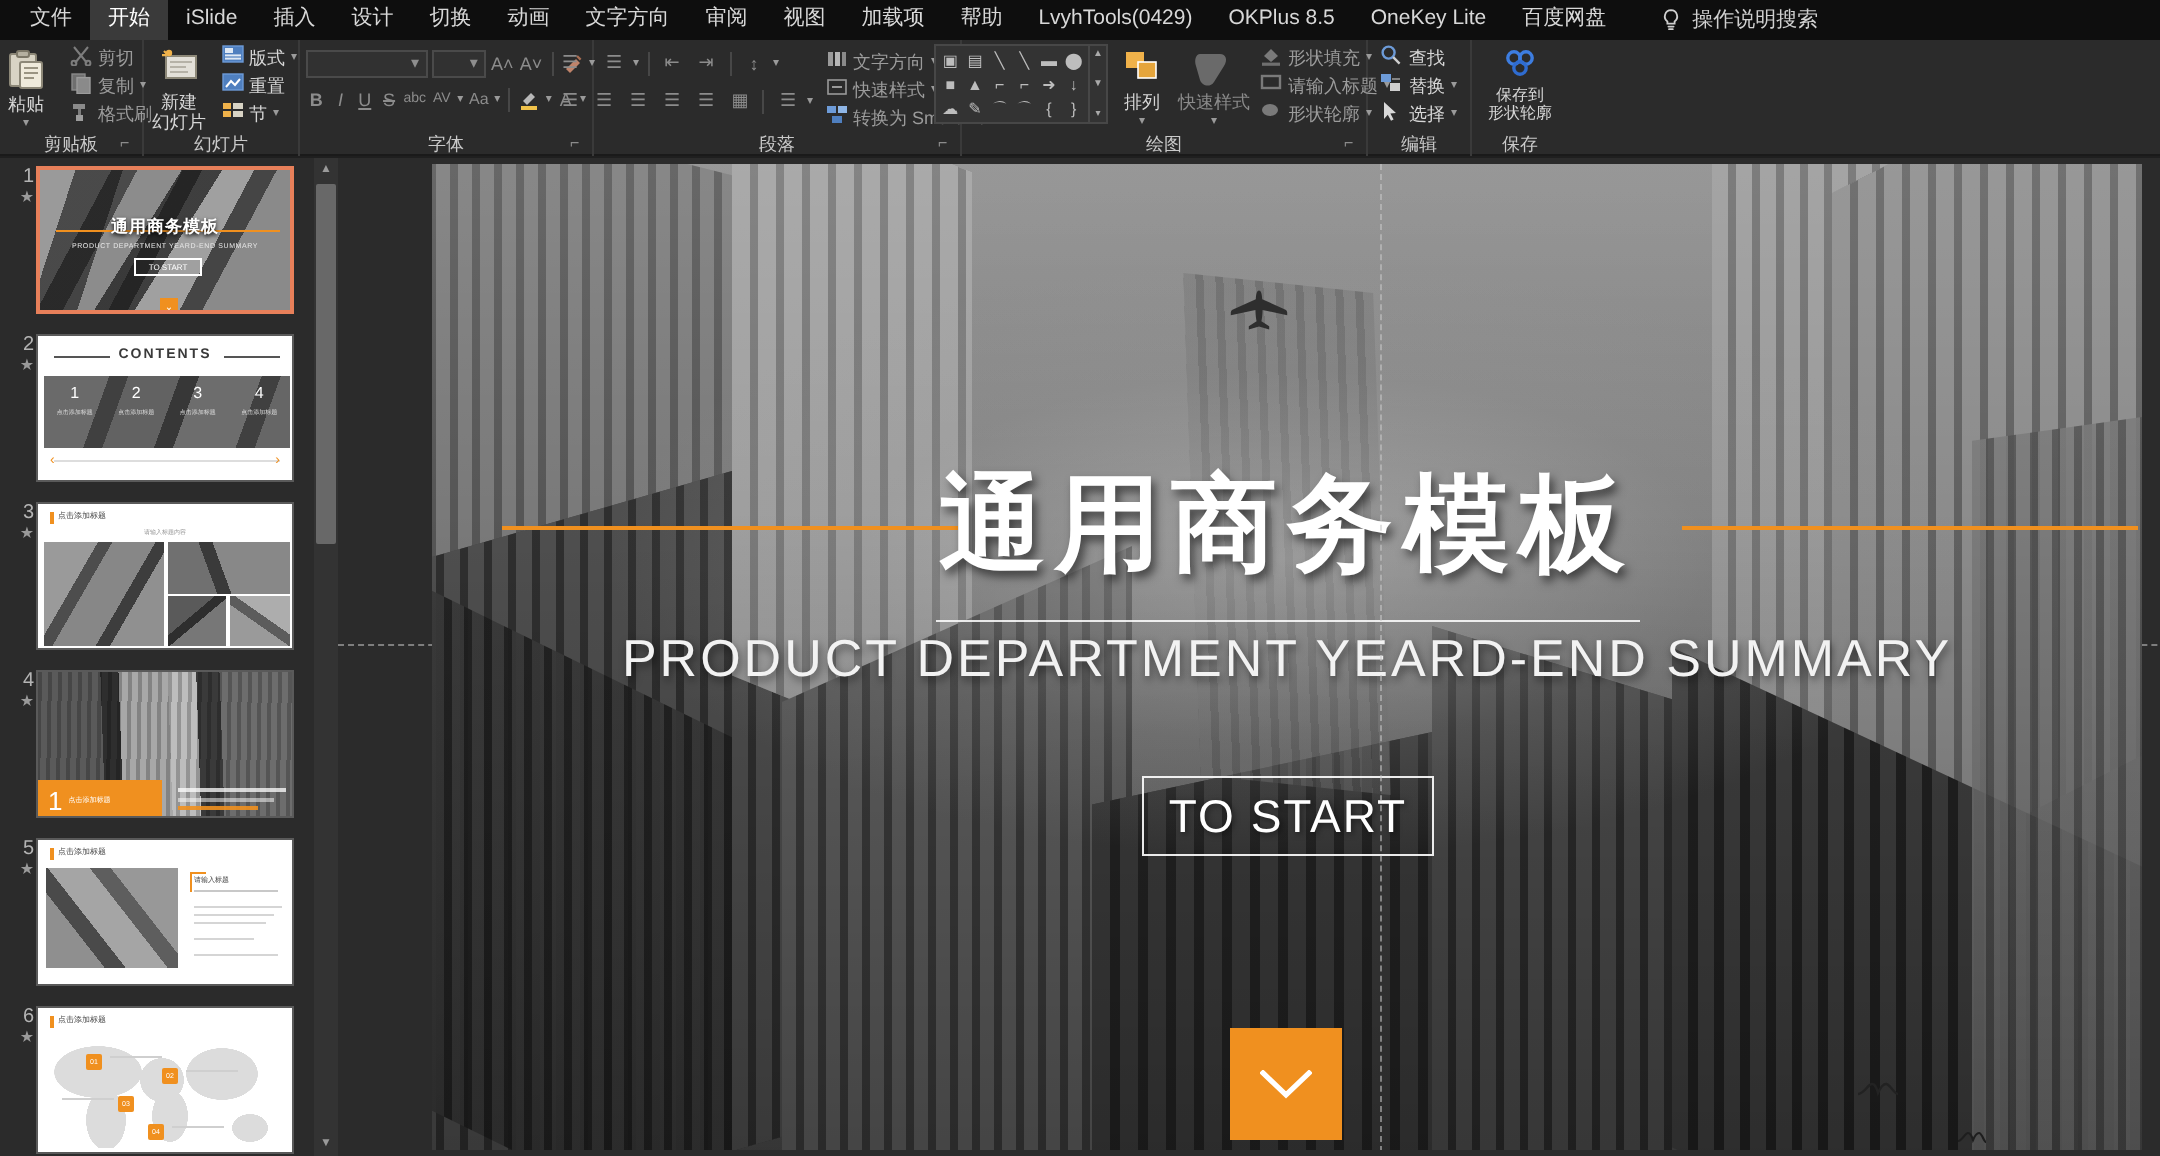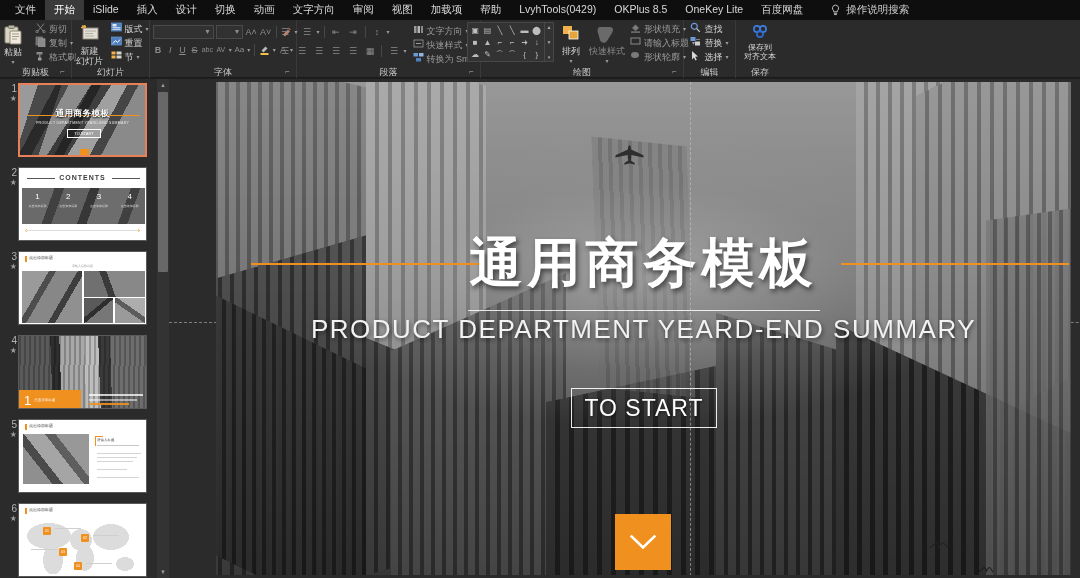--- a/index.html
+++ b/index.html
@@ -620,21 +620,21 @@
     <div class="gbody">
       <div class="btn-big" style="width:44px">
         <span>
           <svg width="22" height="17" viewBox="0 0 22 17">
             <circle cx="8" cy="5" r="3.1" fill="none" stroke="#3d7de0" stroke-width="1.7"></circle>
             <circle cx="14" cy="5" r="3.1" fill="none" stroke="#3d7de0" stroke-width="1.7"></circle>
             <circle cx="11" cy="10" r="3.1" fill="none" stroke="#2f6cd0" stroke-width="1.7"></circle>
           </svg>
         </span>
         <span style="white-space:pre-line;font-size:8px;line-height:9px">保存到
-对齐文本</span>
+形状轮廓</span>
       </div>
     </div>
     <div class="glabel">保存</div>
   </div>
 </div>
 
 <div id="workspace">
 
   <div id="thumbpane">
 

